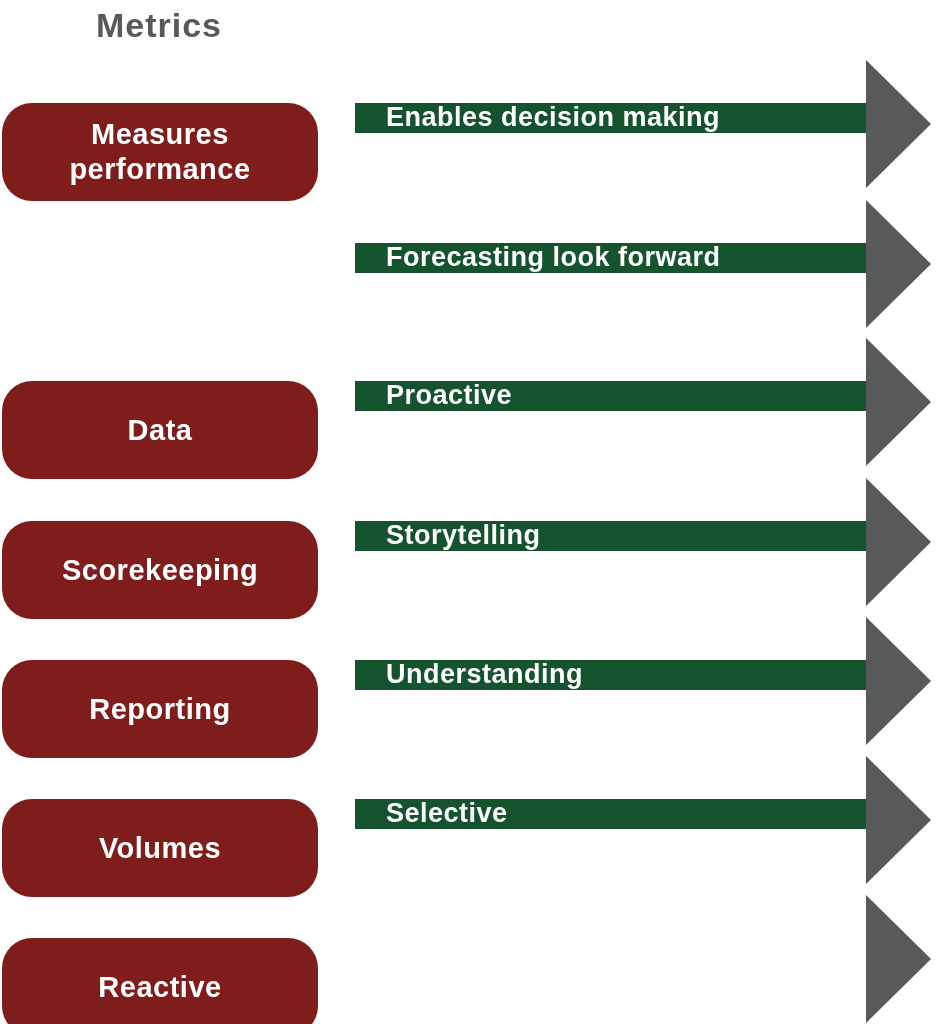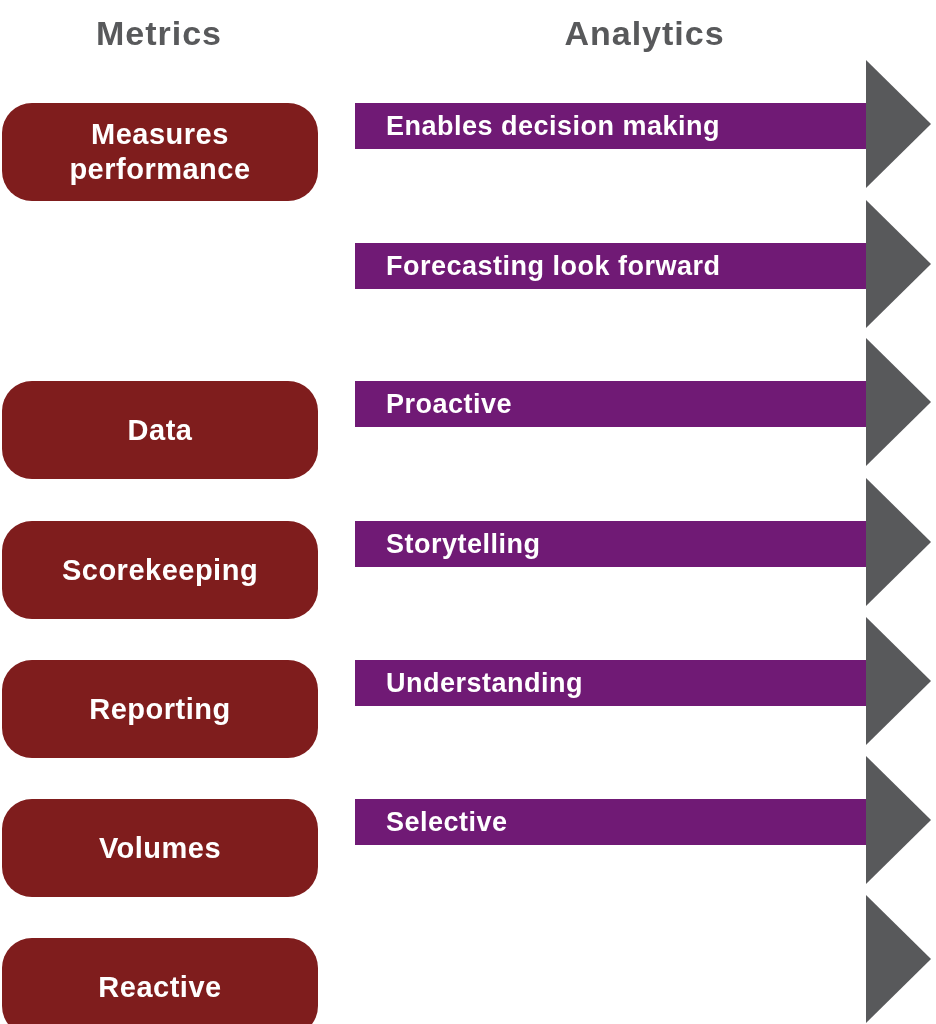--- a/index.html
+++ b/index.html
@@ -16,21 +16,20 @@
     overflow: hidden;
   }
   .col-header {
     position: absolute;
     top: 6px;
     font-size: 34px;
     font-weight: bold;
     letter-spacing: 1px;
     color: #58595b;
     text-align: center;
-    margin-top: 8px;
   }
   .col-header.left  { left: 0px;   width: 318px; }
   .col-header.right { left: 353px; width: 583px; }
 
   .row {
     position: absolute;
     left: 0;
     width: 936px;
     height: 128px;
   }
@@ -54,24 +53,24 @@
     letter-spacing: 0.5px;
     line-height: 1.2;
     text-align: center;
     white-space: pre-line;
   }
   .arrow-shaft {
     position: absolute;
     left: 355px;
     top: 43px;
     width: 512px;
-    height: 46px;
-    background: #701a75;
+    height: 30px;
+    background: #14532d;
     display: flex;
-    align-items: center;
+    align-items: flex-end;
   }
   .arrow-label {
     color: #ffffff;
     font-size: 27px;
     font-weight: bold;
     letter-spacing: 0.5px;
     padding-left: 31px;
     white-space: nowrap;
   }
   .arrow-head {
@@ -84,21 +83,20 @@
     border-bottom: 64px solid transparent;
     border-left: 65px solid #58595b;
   }
 </style>
 </head>
 <body>
 
 <div class="canvas">
 
   <div class="col-header left">Metrics</div>
-  <div class="col-header right">Analytics</div>
 
   <div class="row" style="top:60px">
     <div class="pill">
       <div class="pill-label">Measures
 performance</div>
     </div>
     <div class="arrow-shaft">
       <div class="arrow-label">Enables decision making</div>
     </div>
     <div class="arrow-head"></div>

